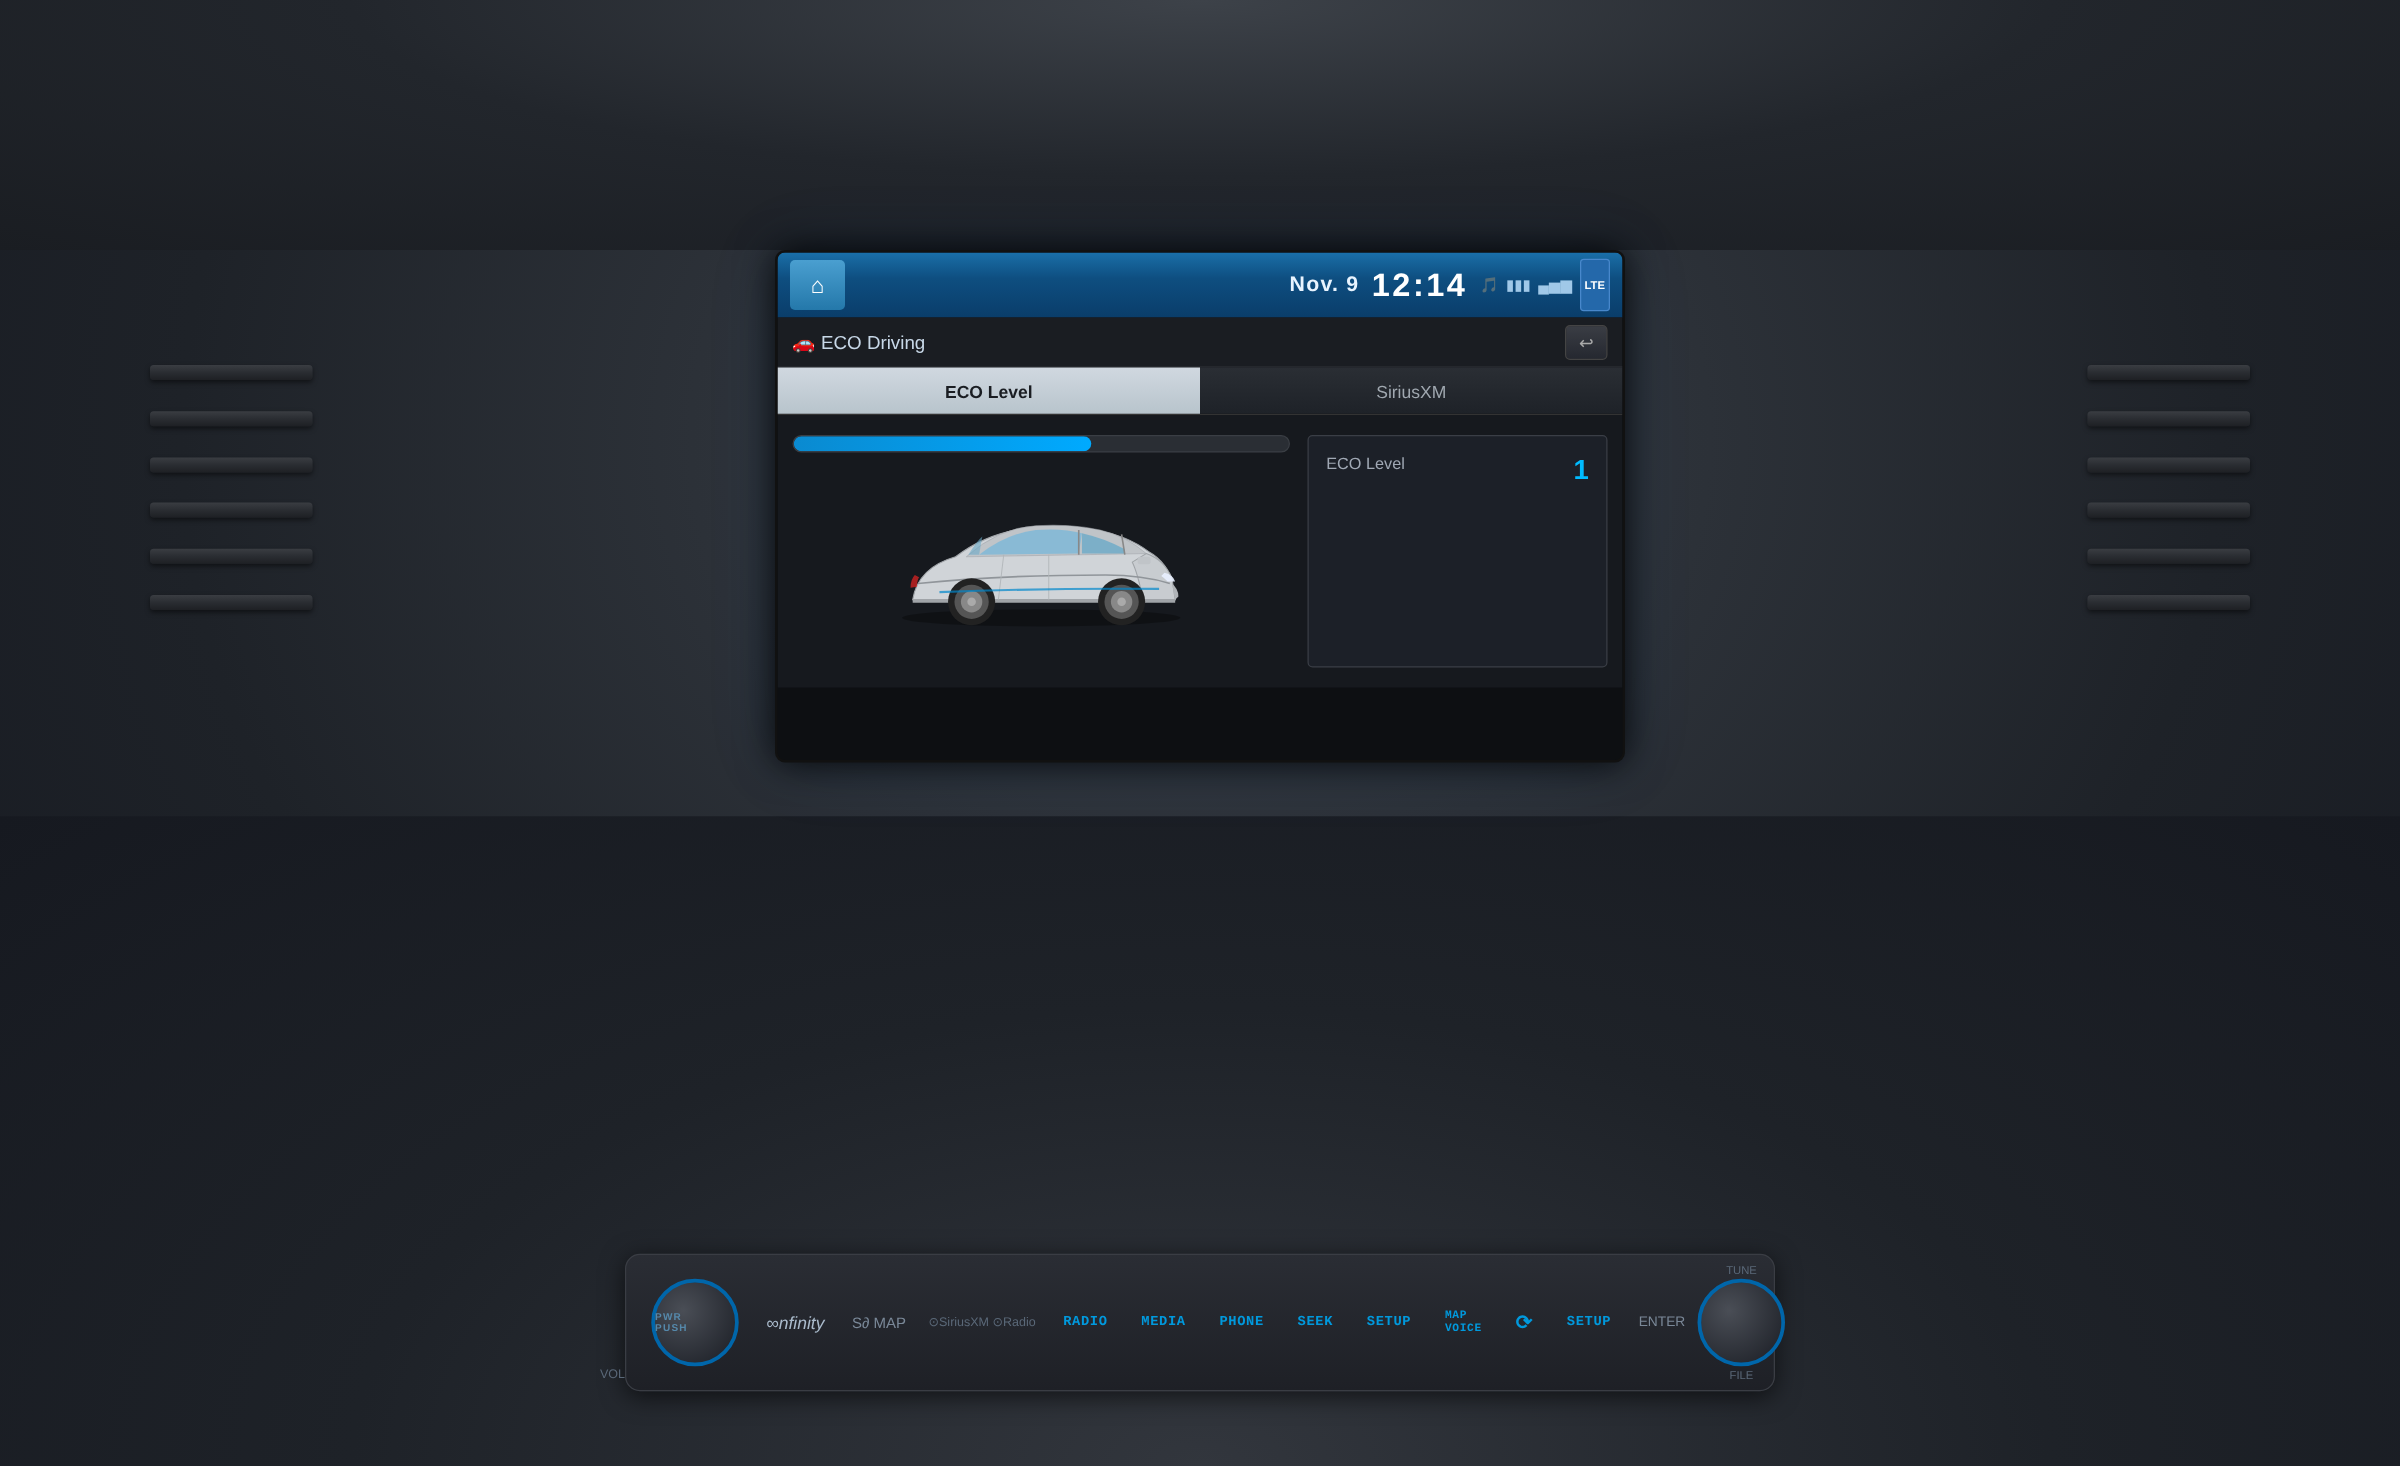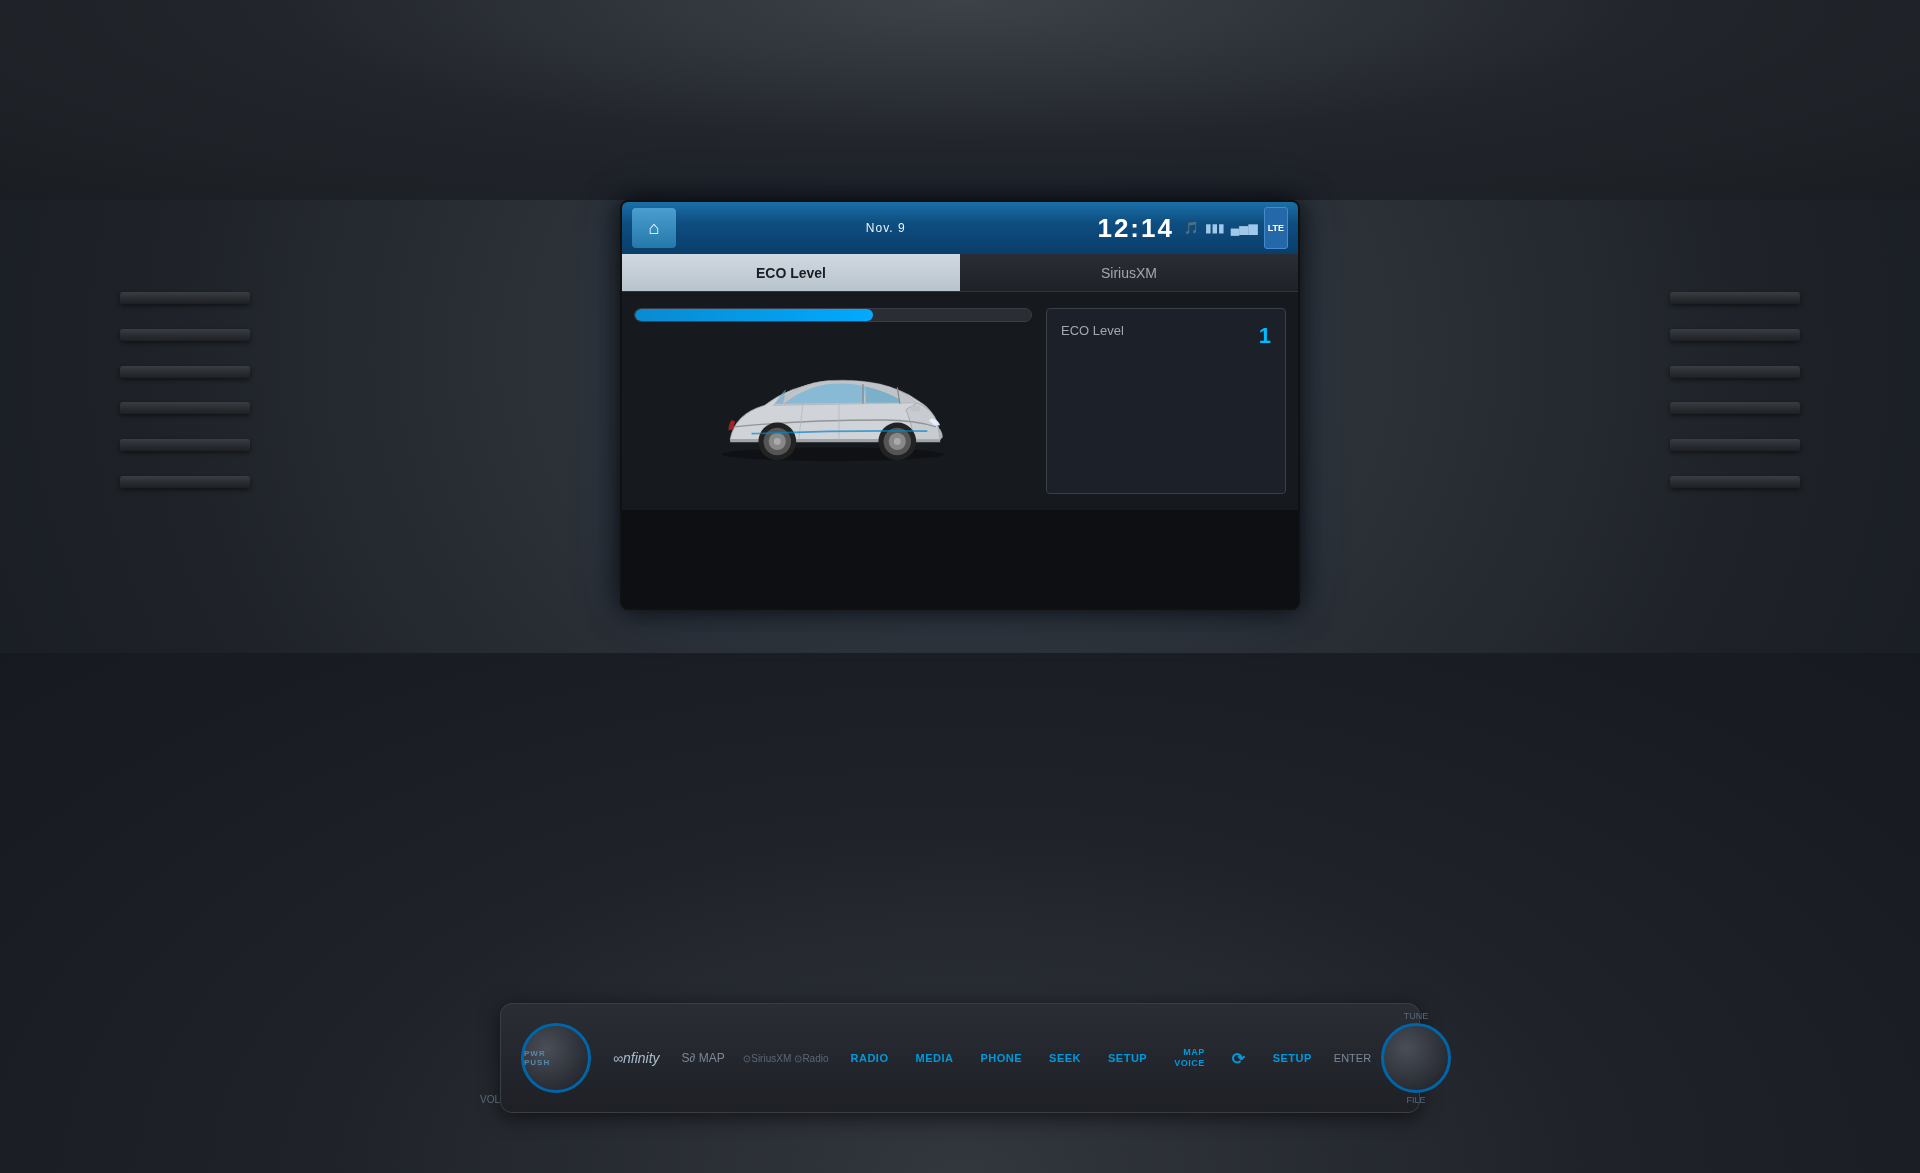--- a/index.html
+++ b/index.html
@@ -102,25 +102,25 @@
       margin-right: 8px;
       flex-shrink: 0;
     }
     .home-icon {
       color: white;
       font-size: 18px;
     }
 
     .header-date {
       flex: 1;
-      text-align: center;
+      text-align: right;
       color: #e8f4ff;
-      font-size: 12px;
+      font-size: 17px;
       letter-spacing: 1px;
-      font-weight: normal;
+      font-weight: bold;
     }
 
     .header-time {
       color: white;
       font-size: 26px;
       font-weight: bold;
       margin-left: 10px;
       letter-spacing: 2px;
     }
 
@@ -340,21 +340,22 @@
 
     .ctrl-btn {
       padding: 6px 12px;
       background: transparent;
       border: none;
       color: #0099dd;
       font-size: 11px;
       font-weight: bold;
       letter-spacing: 0.5px;
       cursor: pointer;
-      text-align: right;
+      text-align: left;
+      font-family: Liberation Mono, monospace;
     }
 
     .enter-label {
       color: #7a8898;
       font-size: 11px;
       margin: 0 6px;
       flex-shrink: 0;
     }
 
     .tune-knob {
@@ -409,20 +410,26 @@
     <div class="header-date">Nov.  9</div>
     <div class="header-time">12:14</div>
     <div class="header-icons">
       <span class="status-icon">🎵</span>
       <span class="status-icon">▮▮▮</span>
       <span class="status-icon">▄▅▆</span>
       <span class="lte-badge">LTE</span>
     </div>
   </div>
 
+  <div class="screen-subtitle">
+    <span class="subtitle-text">🚗 ECO Driving</span>
+    <div class="back-btn">
+      <span>↩</span>
+    </div>
+  </div>
 
   <div class="tab-bar">
     <div class="tab tab-active">
       <span>ECO Level</span>
     </div>
     <div class="tab tab-inactive">
       <span>SiriusXM</span>
     </div>
   </div>
 

